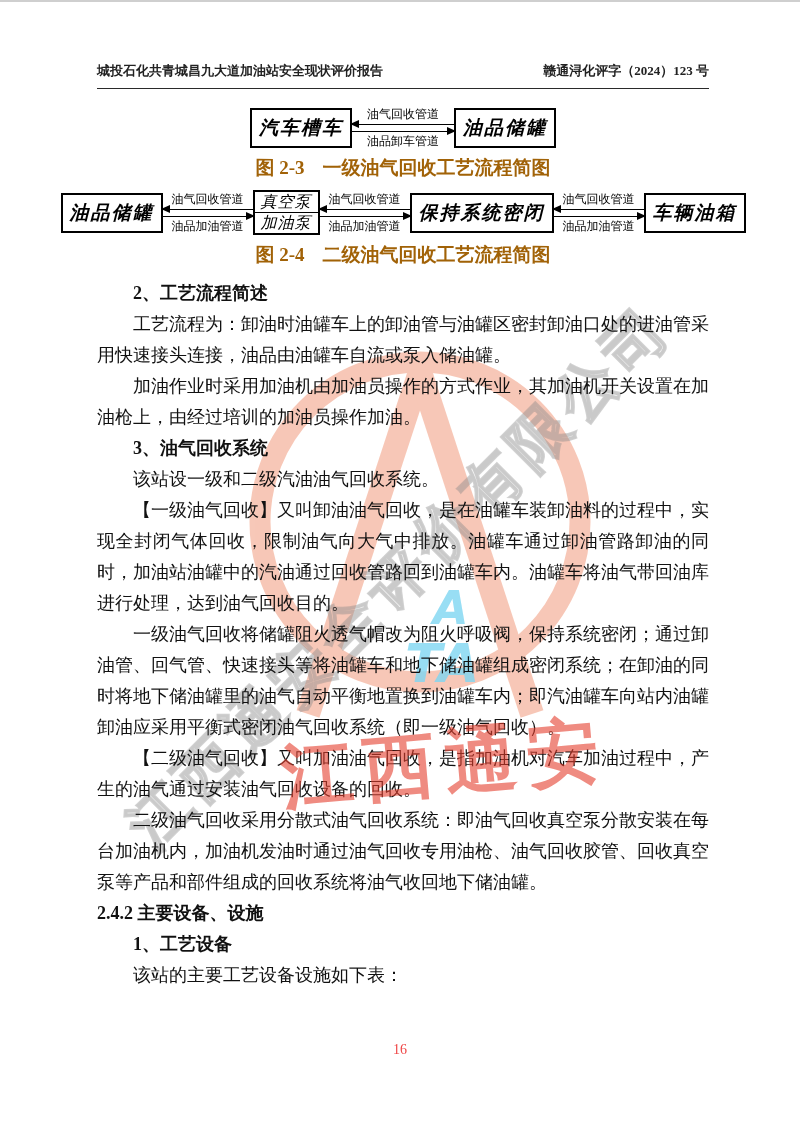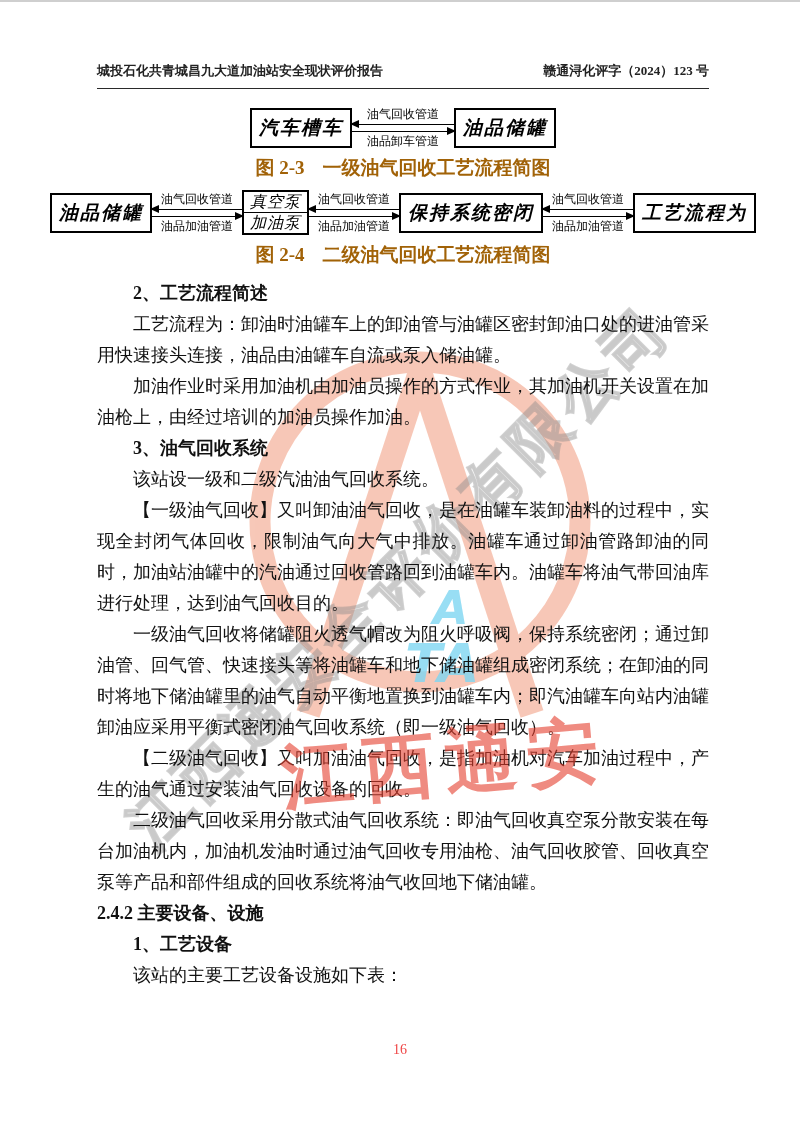--- a/index.html
+++ b/index.html
@@ -159,21 +159,21 @@
         <div class="arrow right a-bot"></div>
         <span class="pipe-label">油品加油管道</span>
       </div>
       <div class="dbox">保持系统密闭</div>
       <div class="connector narrow">
         <span class="pipe-label">油气回收管道</span>
         <div class="arrow left a-top"></div>
         <div class="arrow right a-bot"></div>
         <span class="pipe-label">油品加油管道</span>
       </div>
-      <div class="dbox">工艺流程为</div>
+      <div class="dbox">车辆油箱</div>
     </div>
     <div class="caption">
       <span class="cap-no">图 2-4</span><span>二级油气回收工艺流程简图</span>
     </div>
 
     <div class="bodytext">
       <p class="bold">2、工艺流程简述</p>
       <p>工艺流程为：卸油时油罐车上的卸油管与油罐区密封卸油口处的进油管采用快速接头连接，油品由油罐车自流或泵入储油罐。</p>
       <p>加油作业时采用加油机由加油员操作的方式作业，其加油机开关设置在加油枪上，由经过培训的加油员操作加油。</p>
       <p class="bold">3、油气回收系统</p>

